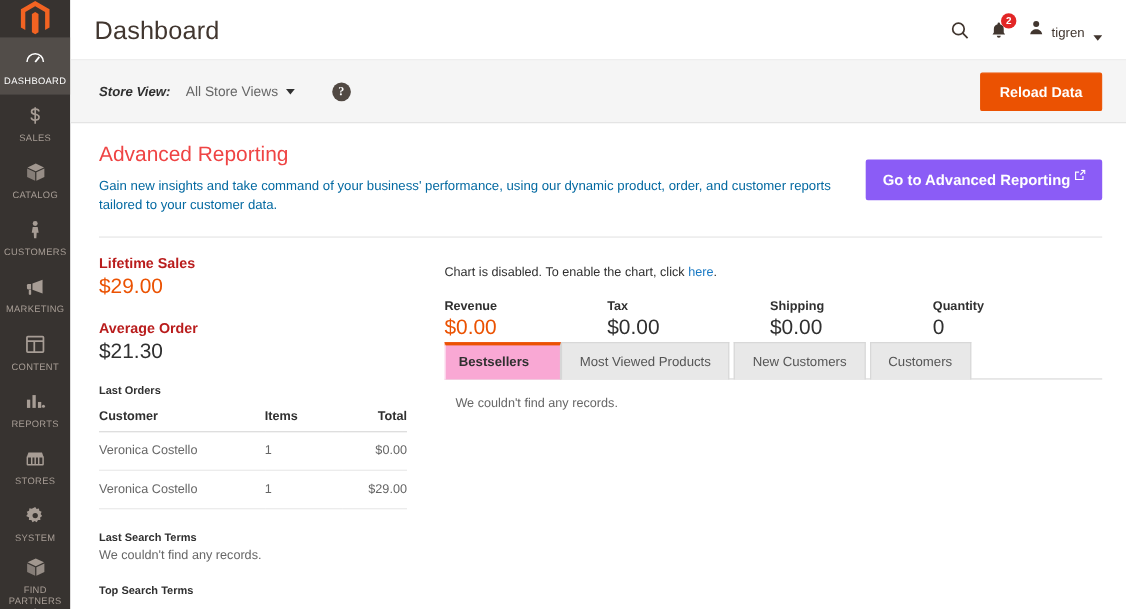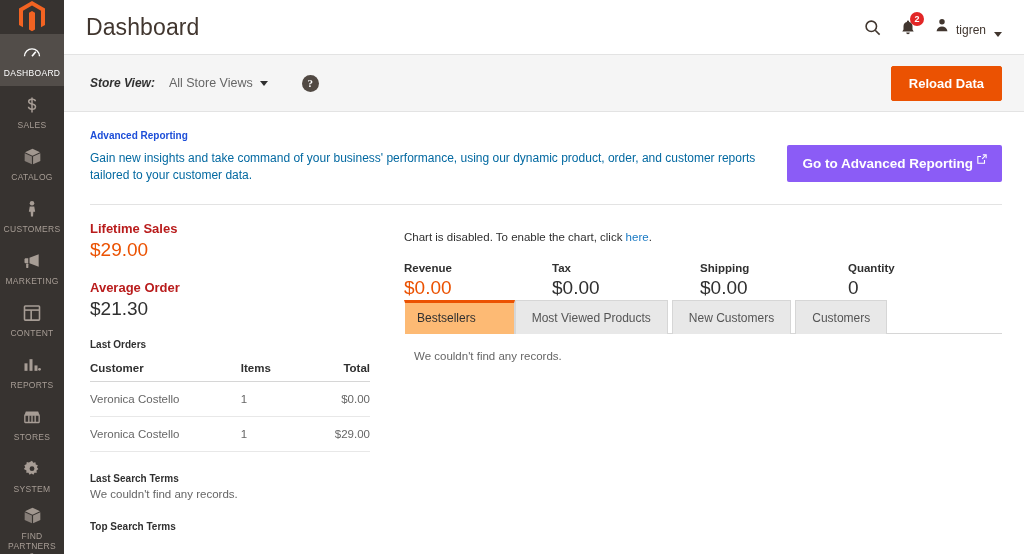--- a/index.html
+++ b/index.html
@@ -201,23 +201,23 @@
 
   
   .adv-report {
     display: flex;
     align-items: flex-start;
     padding: 18px 0 20px;
     border-bottom: 1px solid #e3e3e3;
   }
   .adv-left { flex: 1; padding-right: 24px; max-width: 705px; }
   .adv-title {
-    font-size: 10px;
-    font-weight: bold;
-    color: #1d4ed8;
+    font-size: 19px;
+    font-weight: normal;
+    color: #ef4444;
     margin-bottom: 9px;
   }
   .adv-desc {
     font-size: 12px;
     color: #0369a1;
     line-height: 17px;
   }
   .btn-adv {
     background: #8b5cf6;
     color: #ffffff;
@@ -328,29 +328,29 @@
     border-bottom: none;
     padding: 10px 16px 9px;
     font-size: 12px;
     color: #555;
     cursor: pointer;
     margin-right: 4px;
     position: relative;
     top: 1px;
   }
   .tab.active {
-    background: #fdba74;
-    color: #303030;
-    font-weight: normal;
+    background: #f9a8d4;
+    color: #303030;
+    font-weight: bold;
     border-top: 3px solid #eb5202;
     border-left: 1px solid #ffffff;
     border-right: 1px solid #d6d6d6;
     padding-top: 8px;
     padding-left: 12px;
-    padding-right: 38px;
+    padding-right: 28px;
     margin-right: 0;
   }
   .tab-panel {
     padding: 16px 0 0 10px;
     font-size: 11.5px;
     color: #666;
   }
 </style>
 </head>
 <body>

